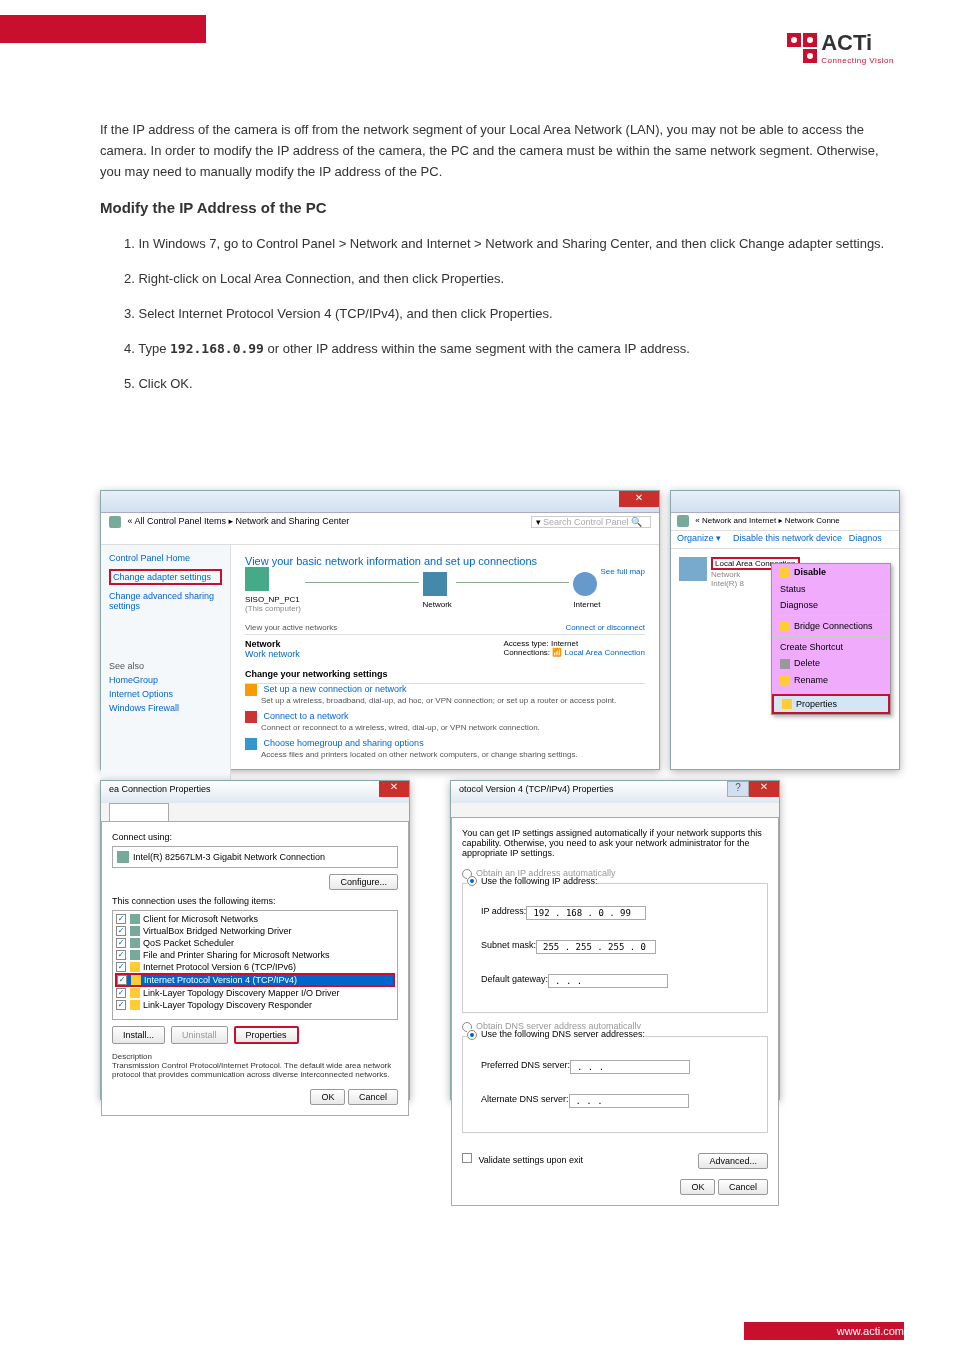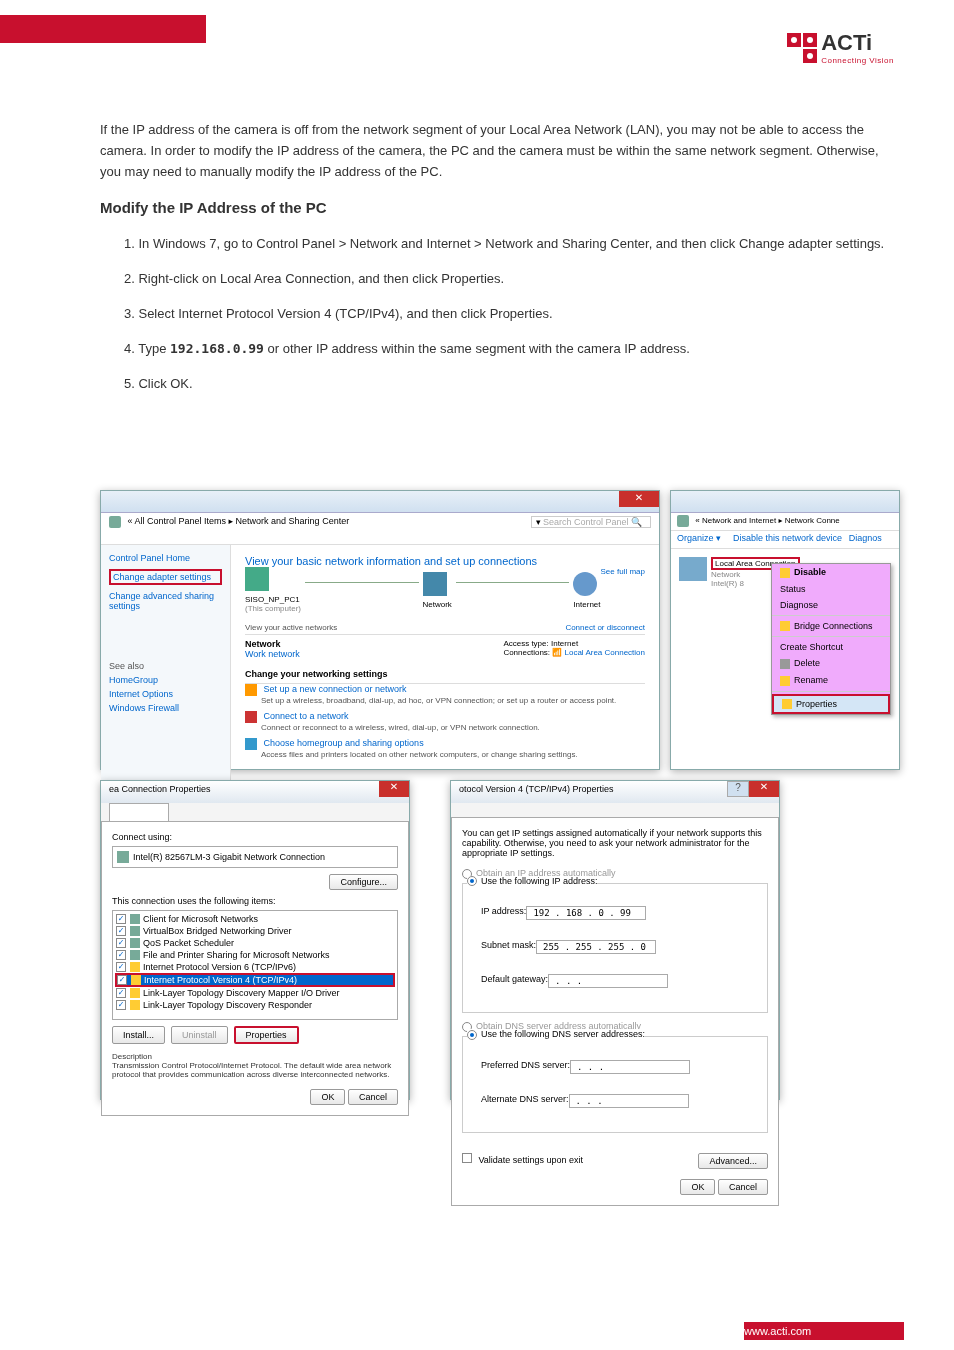--- a/index.html
+++ b/index.html
@@ -93,21 +93,21 @@
 .radio-row{font-size:9px;margin-bottom:4px}
 .radio{display:inline-block;width:10px;height:10px;border:1px solid #888;border-radius:50%;margin-right:4px;vertical-align:middle}
 .radio.sel::after{content:'';display:block;width:4px;height:4px;background:#06c;border-radius:50%;margin:2px}
 .ip-row{display:flex;font-size:9px;margin:20px 0;padding-left:14px}
 .ip-input{border:1px solid #aaa;padding:1px 6px;width:120px;background:#fff;font-family:monospace}
 .ip-group{border:1px solid #ccc;padding:6px 4px 4px;margin-bottom:8px;position:relative}
 .adv-btn{float:right}
 .help-close{position:absolute;top:0;right:0;height:16px;display:flex}
 .help-btn{width:22px;background:#d0e0f0;color:#555;text-align:center;font-size:10px;border:1px solid #aaa}
 .close-btn{width:30px;background:#c9302c;color:#fff;text-align:center;font-size:10px}
-.footer-bar{position:absolute;bottom:10px;right:50px;width:160px;height:18px;background:#c8102e;color:#fff;text-align:left;font-size:11px;line-height:18px}
+.footer-bar{position:absolute;bottom:10px;right:50px;width:160px;height:18px;background:#c8102e;color:#fff;text-align:right;font-size:11px;line-height:18px}
 .hl-box{border:2px solid #c8102e}
 </style>
 </head>
 <body>
 
 <div class="red-stripe"></div>
 <div class="logo">
   <div class="logo-icon">
     <div class="logo-sq"></div>
     <div>

